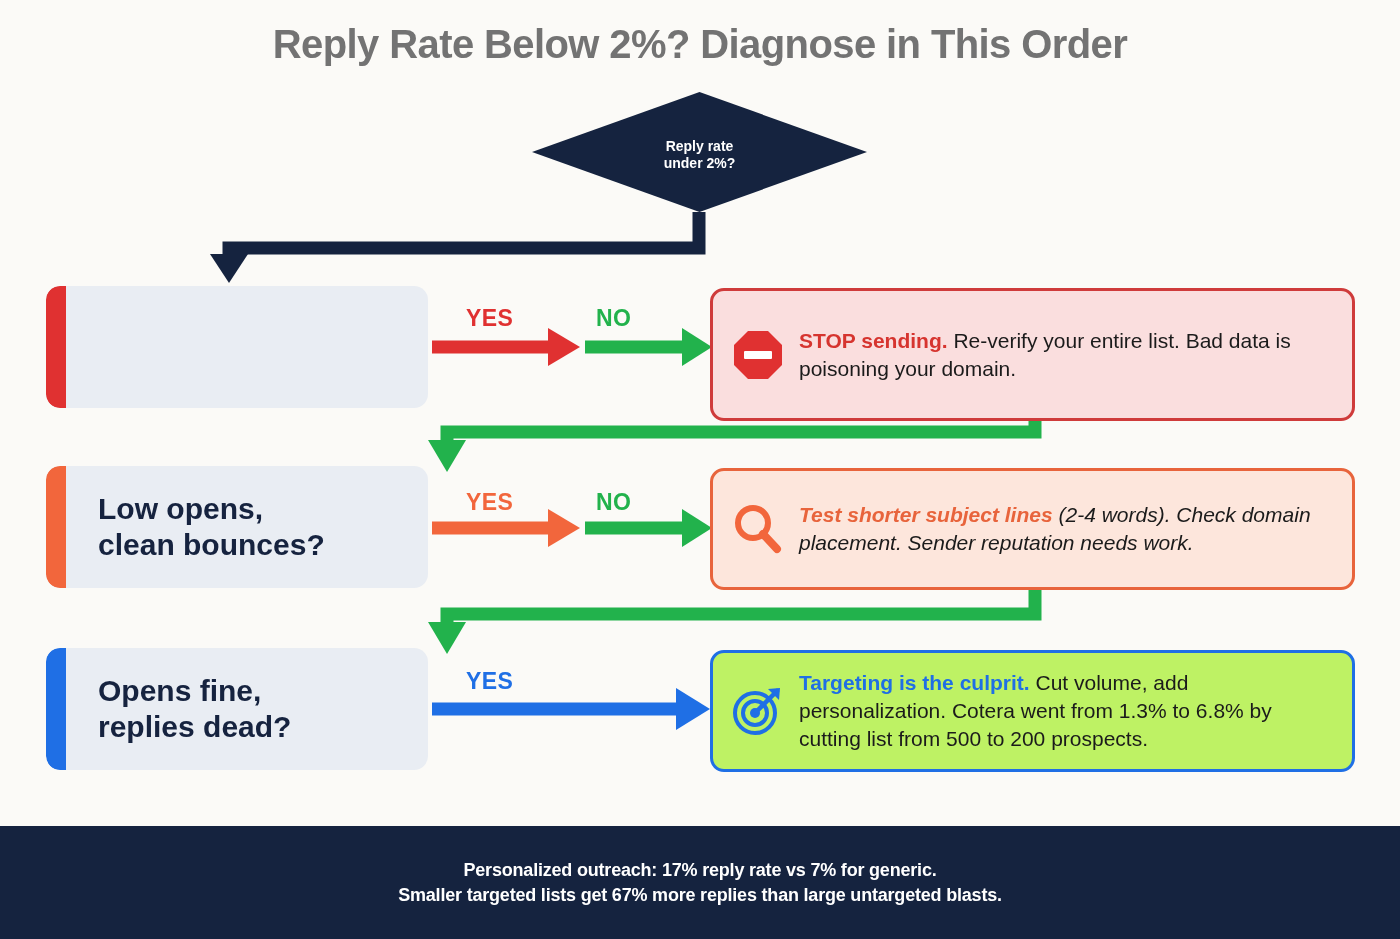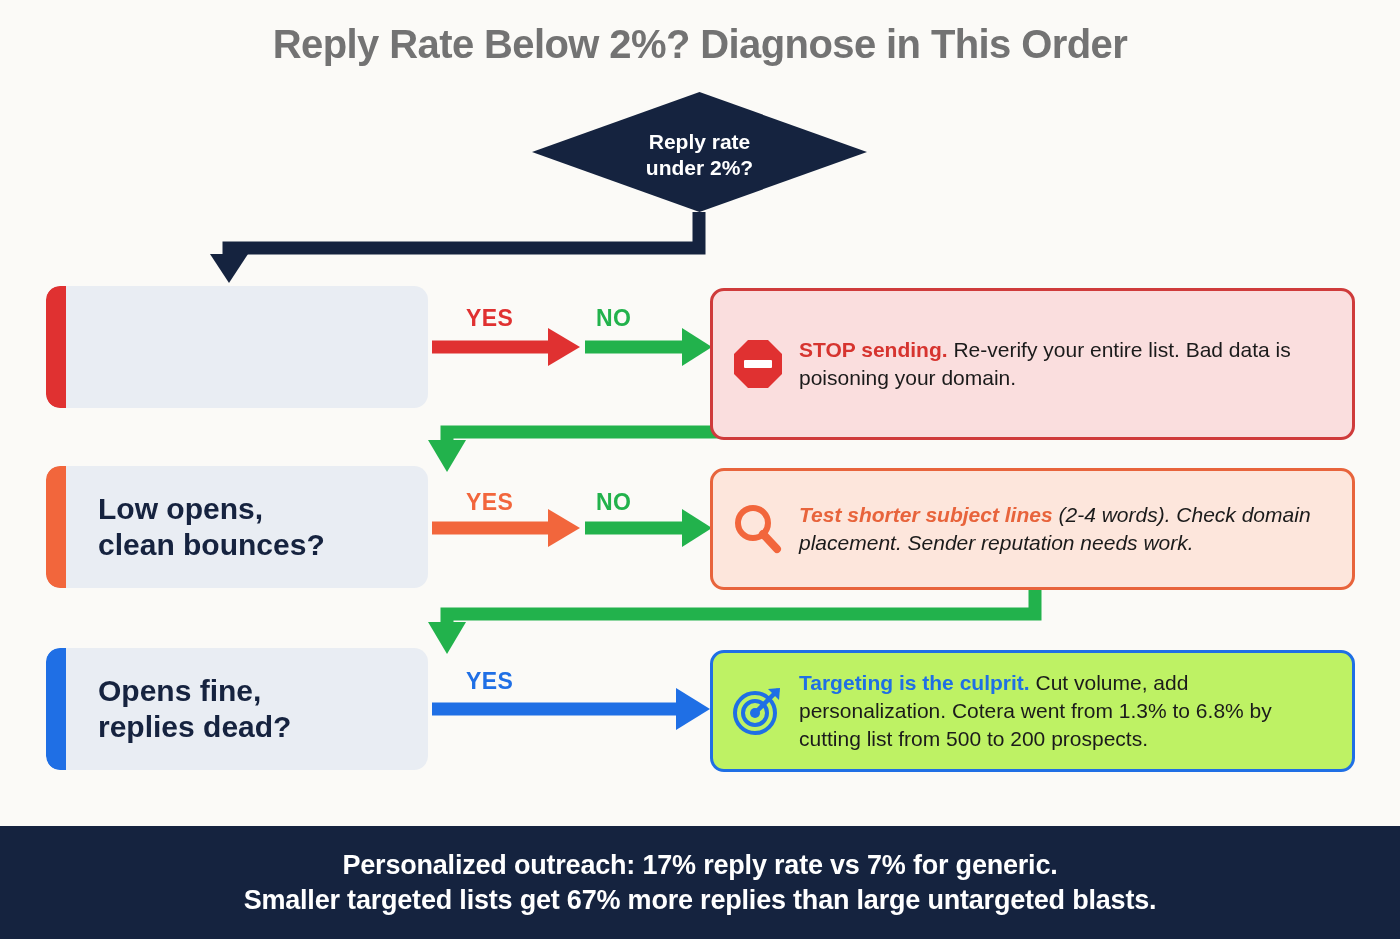--- a/index.html
+++ b/index.html
@@ -32,21 +32,21 @@
   .diamond-shape {
     position: absolute; inset: 0;
     background: #15233f;
     clip-path: polygon(50% 0%, 100% 50%, 50% 100%, 0% 50%);
   }
   .diamond-text {
     position: absolute; inset: 0;
     display: flex; flex-direction: column;
     align-items: center; justify-content: center;
     color: #ffffff;
-    font-size: 21px; font-weight: 700;
+    font-size: 14px; font-weight: 700;
     line-height: 1.22;
     text-align: center;
     padding-top: 6px;
   }
 
   
   svg.wires { position: absolute; inset: 0; width: 1400px; height: 939px; }
 
   
   .qcard {
@@ -75,21 +75,21 @@
 
   
   .obox {
     position: absolute;
     left: 710px; width: 645px;
     border-radius: 14px;
     border: 3px solid #000;
     display: flex; align-items: center;
     padding: 10px 16px 10px 14px;
   }
-  #obox-1 { top: 288px; height: 152px; background: #fadede; border-color: #cf3b3b; }
+  #obox-1 { top: 288px; height: 133px; background: #fadede; border-color: #cf3b3b; }
   #obox-2 { top: 468px; height: 122px; background: #fde6dc; border-color: #e8643c; font-style: italic; }
   #obox-3 { top: 650px; height: 122px; background: #bef264; border-color: #1f6fe5; }
 
   .obox .oicon {
     flex: 0 0 auto; width: 62px; height: 62px;
     margin-right: 10px;
     display: flex; align-items: center; justify-content: center;
   }
   .obox .otext {
     font-size: 21px; line-height: 1.32;
@@ -111,21 +111,21 @@
   .footer {
     position: absolute;
     left: 0; bottom: 0; width: 1400px; height: 113px;
     background: #15233f;
     display: flex; flex-direction: column;
     align-items: center; justify-content: center;
     gap: 4px;
   }
   .footer .fline {
     color: #ffffff;
-    font-size: 27px;
+    font-size: 18px;
     font-weight: 600;
     text-align: center;
     letter-spacing: -0.2px;
   }
 </style>
 </head>
 <body>
 
 <div id="stage">
 

